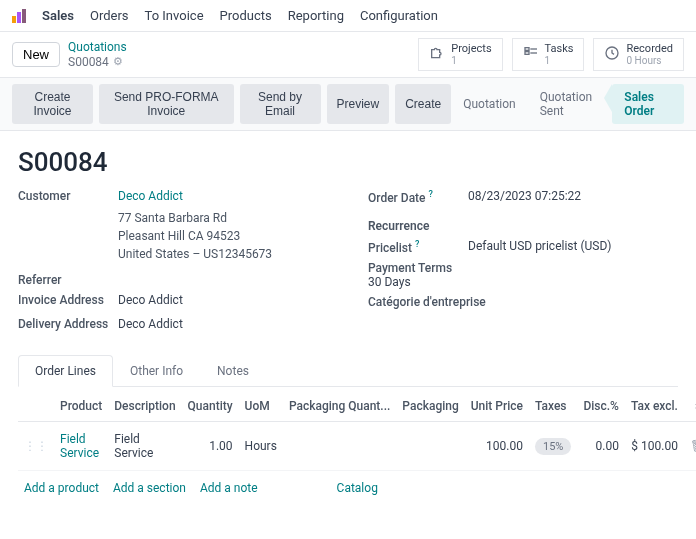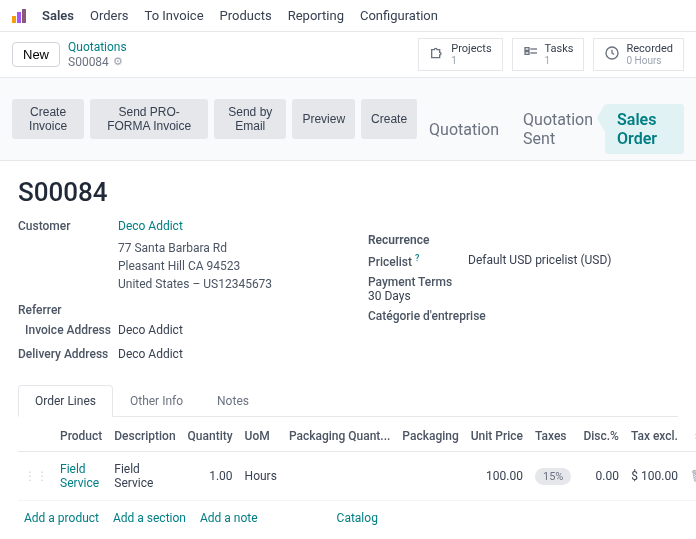--- a/index.html
+++ b/index.html
@@ -18,21 +18,21 @@
   .stat-box { border: 1px solid #e5e7eb; display: flex; align-items: center; gap: 6px; padding: 4px 10px; margin-left: -1px; cursor: pointer; }
   .stat-box:first-child { margin-left: 0; }
   .stat-box .icon { color: #6b7280; font-size: 16px; }
   .stat-box .txt { display: flex; flex-direction: column; line-height: 1.1; }
   .stat-box .lbl { font-size: 11px; color: #374151; }
   .stat-box .val { font-size: 10px; color: #9ca3af; }
   .actionbar { display: flex; align-items: center; justify-content: space-between; padding: 6px 12px; background: #f9fafb; border-top: 1px solid #e5e7eb; border-bottom: 1px solid #e5e7eb; }
   .actionbar-left { display: flex; gap: 6px; }
   .act-btn { background: #e5e7eb; border: none; padding: 6px 10px; border-radius: 3px; cursor: pointer; font-size: 12px; color: #374151; }
   .status-steps { display: flex; align-items: center; }
-  .status-step { padding: 6px 12px; font-size: 16px; color: #6b7280; position: relative; margin-top: 20px; }
+  .status-step { padding: 6px 12px; font-size: 12px; color: #6b7280; position: relative; }
   .status-step.active { background: #e0f2f3; color: #017e84; font-weight: 600; border-radius: 3px; }
   .status-step.active::before { content: ""; position: absolute; left: -8px; top: 0; bottom: 0; width: 0; height: 0; border-top: 14px solid transparent; border-bottom: 14px solid transparent; border-right: 8px solid #e0f2f3; }
   .content { padding: 16px 18px; }
   h1.so-title { font-size: 26px; font-weight: 500; color: #1f2937; margin-bottom: 12px; }
   .two-col { display: flex; gap: 40px; }
   .col { flex: 1; }
   .field-row { display: flex; margin-bottom: 6px; font-size: 12px; }
   .field-row .lbl { width: 100px; color: #4b5563; font-weight: 500; flex-shrink: 0; }
   .field-row .lbl.q .sup { color: #017e84; font-size: 9px; vertical-align: super; cursor: pointer; }
   .field-row .val { color: #374151; }
@@ -152,31 +152,35 @@
       </div>
       <div class="addr-block">
         <div class="addr-line">77 Santa Barbara Rd</div>
         <div class="addr-line">Pleasant Hill CA 94523</div>
         <div class="addr-line">United States – US12345673</div>
       </div>
       <div class="field-row" style="margin-top:10px;">
         <span class="lbl">Referrer</span>
         <span class="val"></span>
       </div>
-      <div class="field-row" style="text-align:center;">
+      <div class="field-row" style="">
         <span class="lbl">Invoice Address</span>
         <span class="val">Deco Addict</span>
       </div>
       <div class="field-row" style="margin-top:10px;">
         <span class="lbl">Delivery Address</span>
         <span class="val">Deco Addict</span>
       </div>
     </div>
 
     <div class="col">
+      <div class="field-row">
+        <span class="lbl q"><span>Order Date</span> <span class="sup">?</span></span>
+        <span class="val">08/23/2023 07:25:22</span>
+      </div>
       <div class="field-row" style="margin-top:14px;">
         <span class="lbl" style="font-weight:600;">Recurrence</span>
         <span class="val"></span>
       </div>
       <div class="field-row" style="margin-top:6px;">
         <span class="lbl q"><span>Pricelist</span> <span class="sup">?</span></span>
         <span class="val">Default USD pricelist (USD)</span>
       </div>
       <div class="field-row" style="margin-top:6px;flex-direction:column;">
         <span class="lbl">Payment Terms</span>

